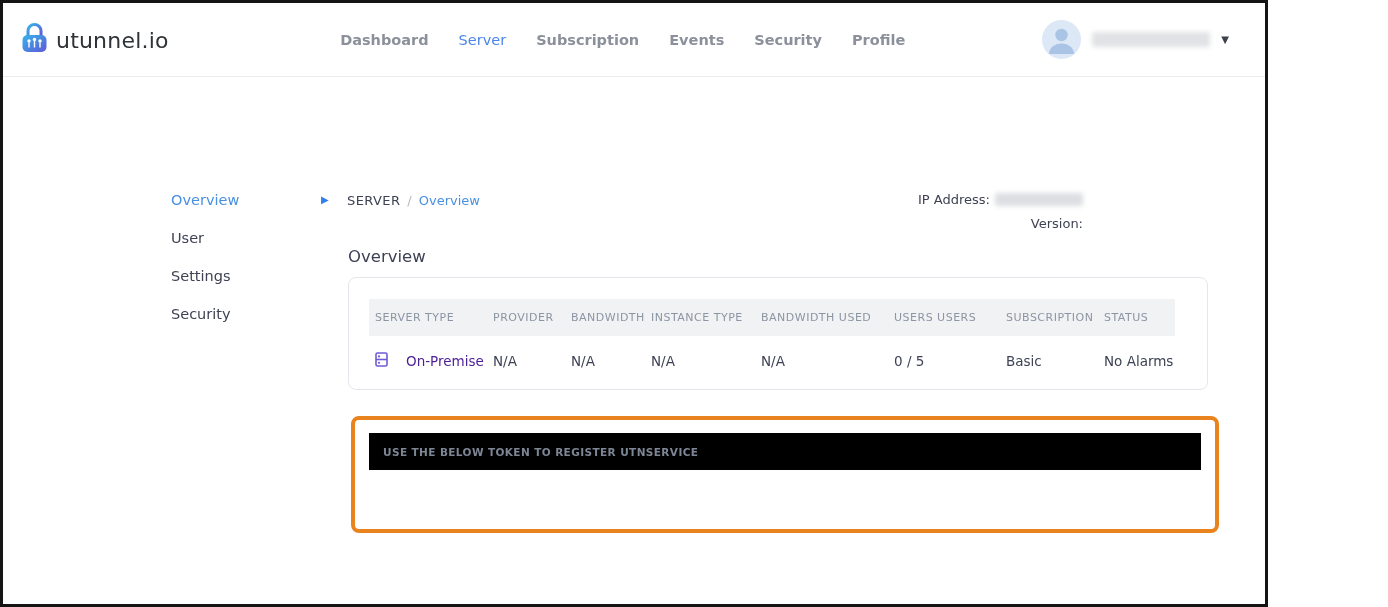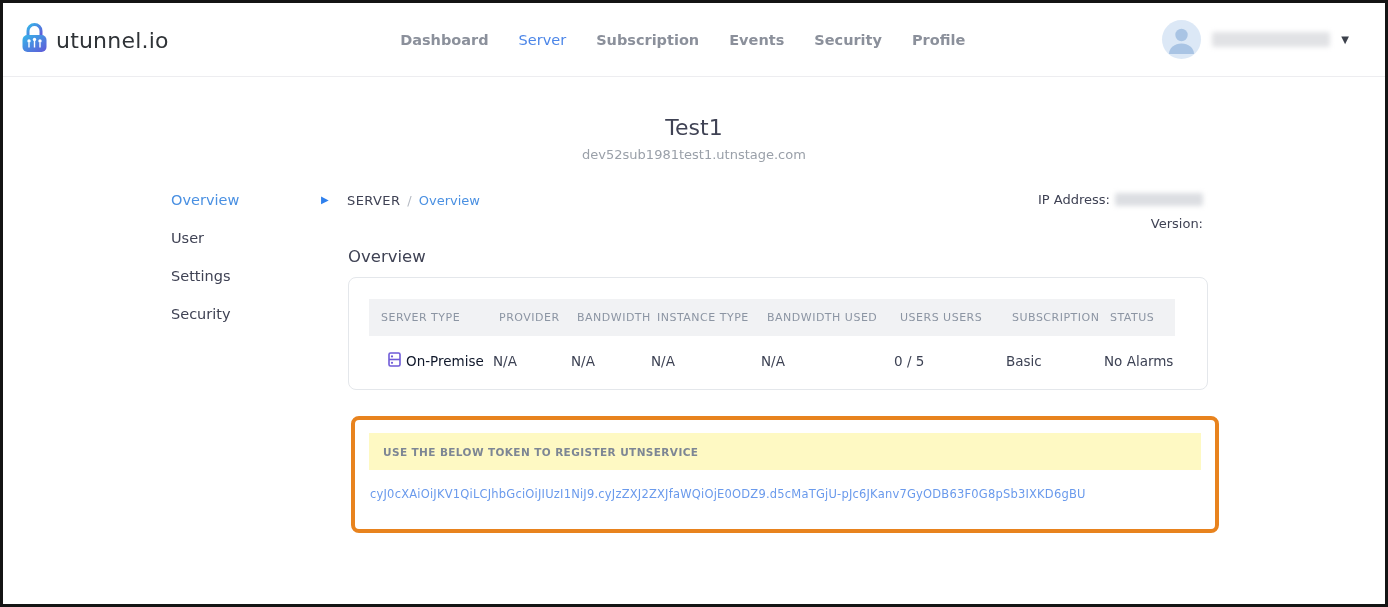--- a/index.html
+++ b/index.html
@@ -1,18 +1,18 @@
 <!DOCTYPE html>
 <html><head>
 <meta charset="utf-8">
 <style>
   * { margin:0; padding:0; box-sizing:border-box; }
   html,body { width:1388px; height:607px; }
   body { font-family:"DejaVu Sans","Liberation Sans",sans-serif; background:#ffffff; }
-  .frame { position:relative; width:1388px; height:607px; background:#ffffff; border:3px solid #141414; overflow:hidden; }
+  .frame { position:relative; width:1268px; height:607px; background:#ffffff; border:3px solid #141414; overflow:hidden; }
 
   
   .navbar { position:absolute; top:0; left:0; right:0; height:74px; background:#fff; border-bottom:1px solid #ededf0; }
   .logo { position:absolute; left:17px; top:20px; display:flex; align-items:center; gap:7px; cursor:pointer; }
   .logo-text { font-size:22px; color:#2f3337; font-weight:500; letter-spacing:0.2px; }
   .nav { position:absolute; left:50%; top:0; transform:translateX(-52%); height:74px; display:flex; align-items:center; gap:30px; }
   .nav-item { font-size:14.5px; color:#8b909b; cursor:pointer; white-space:nowrap;font-weight:bold; }
   .nav-item.active { color:#4c86e8; font-weight:500; }
   .user-menu { position:absolute; right:36px; top:17px; display:flex; align-items:center; gap:11px; cursor:pointer; }
   .avatar { width:39px; height:39px; border-radius:50%; background:#dce8f6; display:flex; align-items:flex-end; justify-content:center; overflow:hidden; }
@@ -37,29 +37,29 @@
   .crumb-section { color:#3f4254; letter-spacing:0.4px; cursor:pointer; }
   .crumb-sep { color:#b4b9c2; }
   .crumb-current { color:#4a90e2; cursor:pointer; }
   .meta { position:absolute; right:182px; top:189px; text-align:right; font-size:13px; color:#3f4254;margin-left:11px; }
   .meta-line2 { margin-top:9px; }
 
   
   .section-heading { position:absolute; left:345px; top:244px; font-size:16.5px; color:#3f4254; font-weight:500; }
   .card { position:absolute; left:345px; top:274px; width:860px; height:113px; background:#fff; border:1px solid #e4e7eb; border-radius:8px; }
   .cols { display:grid; grid-template-columns:118px 78px 80px 110px 133px 112px 98px 1fr; align-items:center; }
-  .thead { margin:21px 32px 0 20px; height:37px; background:#f1f2f4; padding-left:12px; }
+  .thead { margin:21px 32px 0 20px; height:37px; background:#f1f2f4; padding-left:6px; }
   .th { font-size:11px; color:#8c95a3; font-weight:500; letter-spacing:0.5px; white-space:nowrap; }
   .trow { margin:0 20px; height:50px; padding-left:6px; }
   .td { font-size:13.5px; color:#3d4254; white-space:nowrap; }
-  .td.server-type { color:#0f172a; display:flex; align-items:center; gap:5px;margin-left:13px; }
+  .td.server-type { color:#4c1d95; display:flex; align-items:center; gap:18px; }
 
   
   .token-card { position:absolute; left:348px; top:413px; width:868px; height:117px; background:#fff; border:4px solid #e8831e; border-radius:8px; }
-  .token-band { margin:13px 14px 0 14px; height:37px; background:#fef9c3; display:flex; align-items:center; padding-left:14px; }
+  .token-band { margin:13px 14px 0 14px; height:37px; background:#000000; display:flex; align-items:center; padding-left:14px; }
   .token-band-text { font-size:10.5px; color:#7d8694; font-weight:600; letter-spacing:0.4px; }
   .token-text { margin:17px 14px 0 15px; font-size:11.5px; color:#6a9aec; letter-spacing:0.2px; white-space:nowrap; overflow:hidden; }
 </style>
 </head>
 <body>
 
 <div class="frame">
 
   <div class="navbar">
     <div class="logo">
@@ -96,24 +96,20 @@
         <svg width="39" height="39" viewBox="0 0 39 39">
           <circle cx="19.5" cy="15" r="6.2" fill="#a9c4e4"></circle>
           <path d="M7 34 a12.5 10.5 0 0 1 25 0 z" fill="#a9c4e4"></path>
         </svg>
       </span>
       <span class="redacted name"></span>
       <span class="caret">▼</span>
     </div>
   </div>
 
-  <div class="headline">
-    <div class="page-title">Test1</div>
-    <div class="page-subtitle">dev52sub1981test1.utnstage.com</div>
-  </div>
 
   <div class="sidebar">
     <div class="side-item active">Overview</div>
     <div class="side-item">User</div>
     <div class="side-item">Settings</div>
     <div class="side-item">Security</div>
   </div>
 
   <span class="crumb-arrow">▶</span>
   <div class="breadcrumb">
@@ -159,16 +155,15 @@
       <span class="td">0 / 5</span>
       <span class="td">Basic</span>
       <span class="td">No Alarms</span>
     </div>
   </div>
 
   <div class="token-card">
     <div class="token-band">
       <span class="token-band-text">USE THE BELOW TOKEN TO REGISTER UTNSERVICE</span>
     </div>
-    <div class="token-text">cyJ0cXAiOiJKV1QiLCJhbGciOiJIUzI1NiJ9.cyJzZXJ2ZXJfaWQiOjE0ODZ9.d5cMaTGjU-pJc6JKanv7GyODB63F0G8pSb3IXKD6gBU</div>
   </div>
 
 </div>
 
 </body></html>

